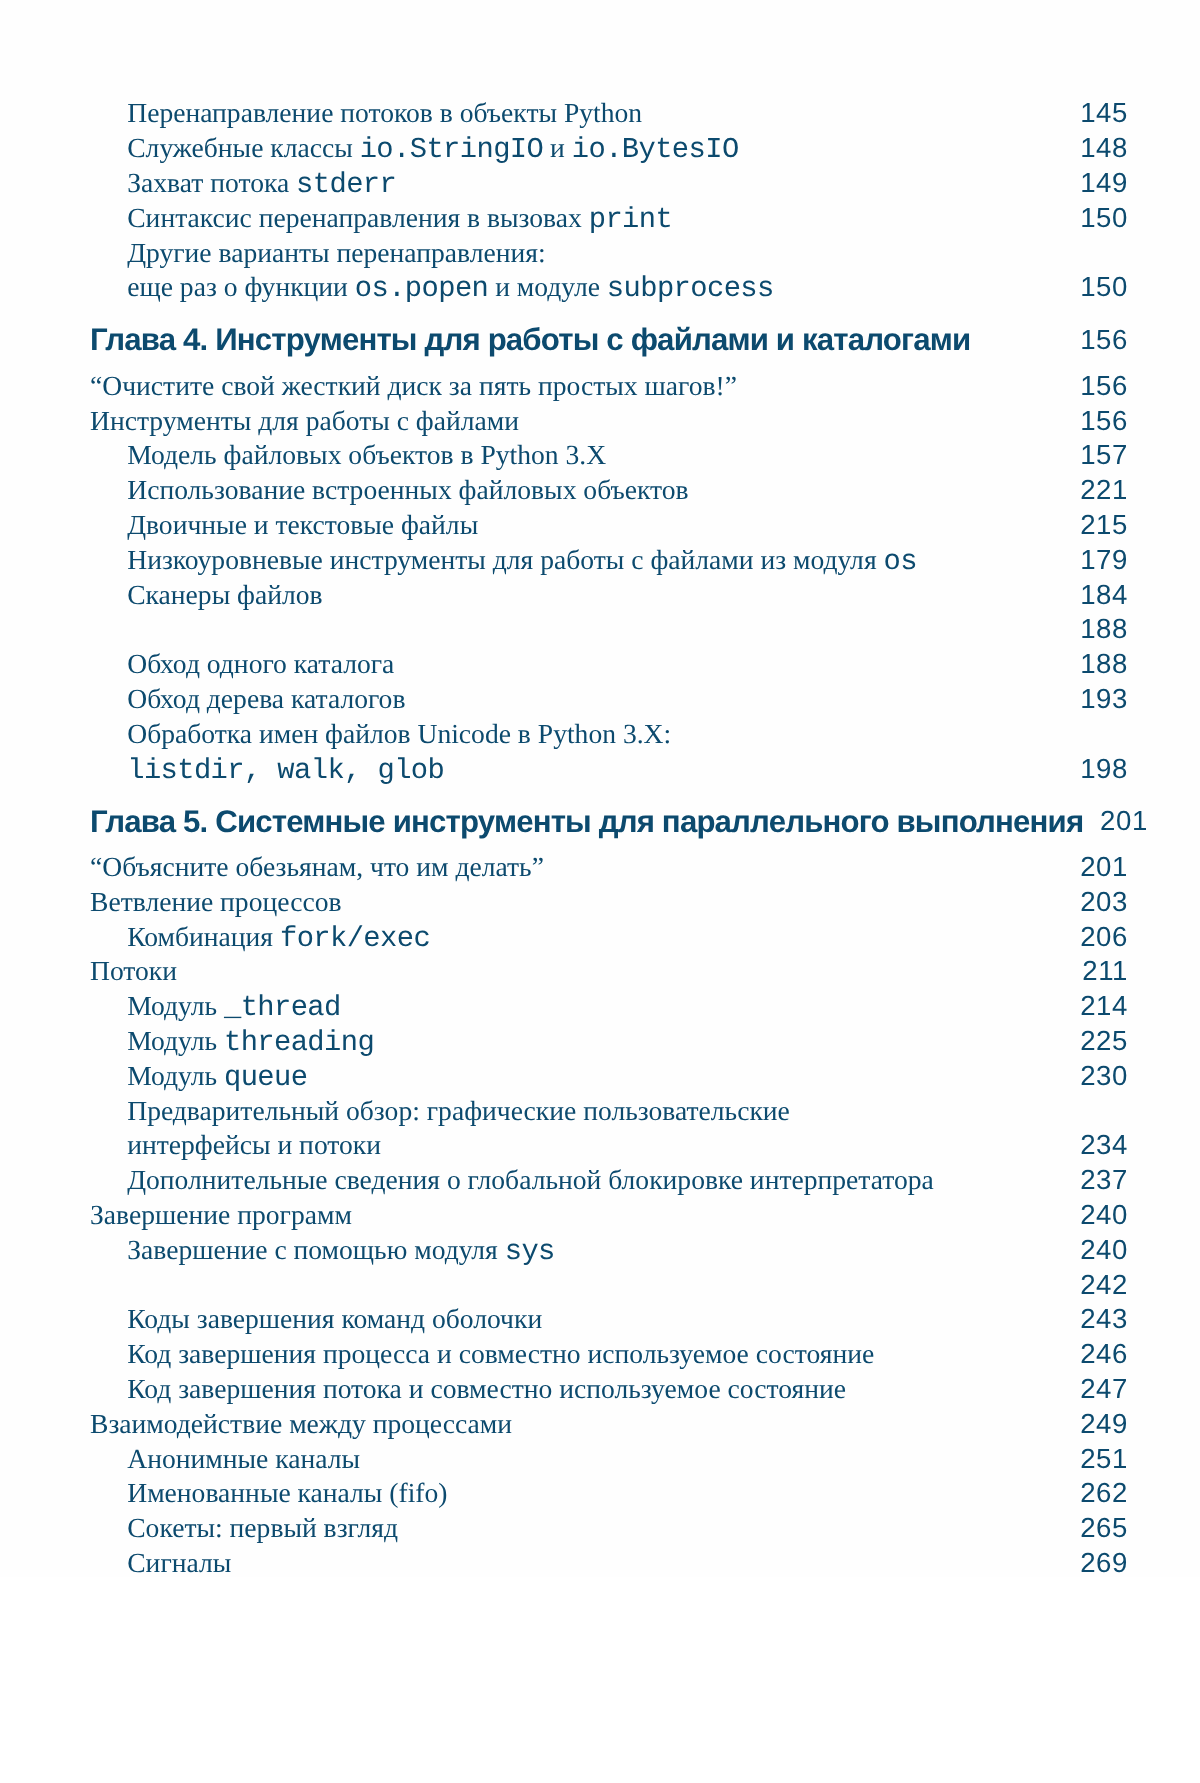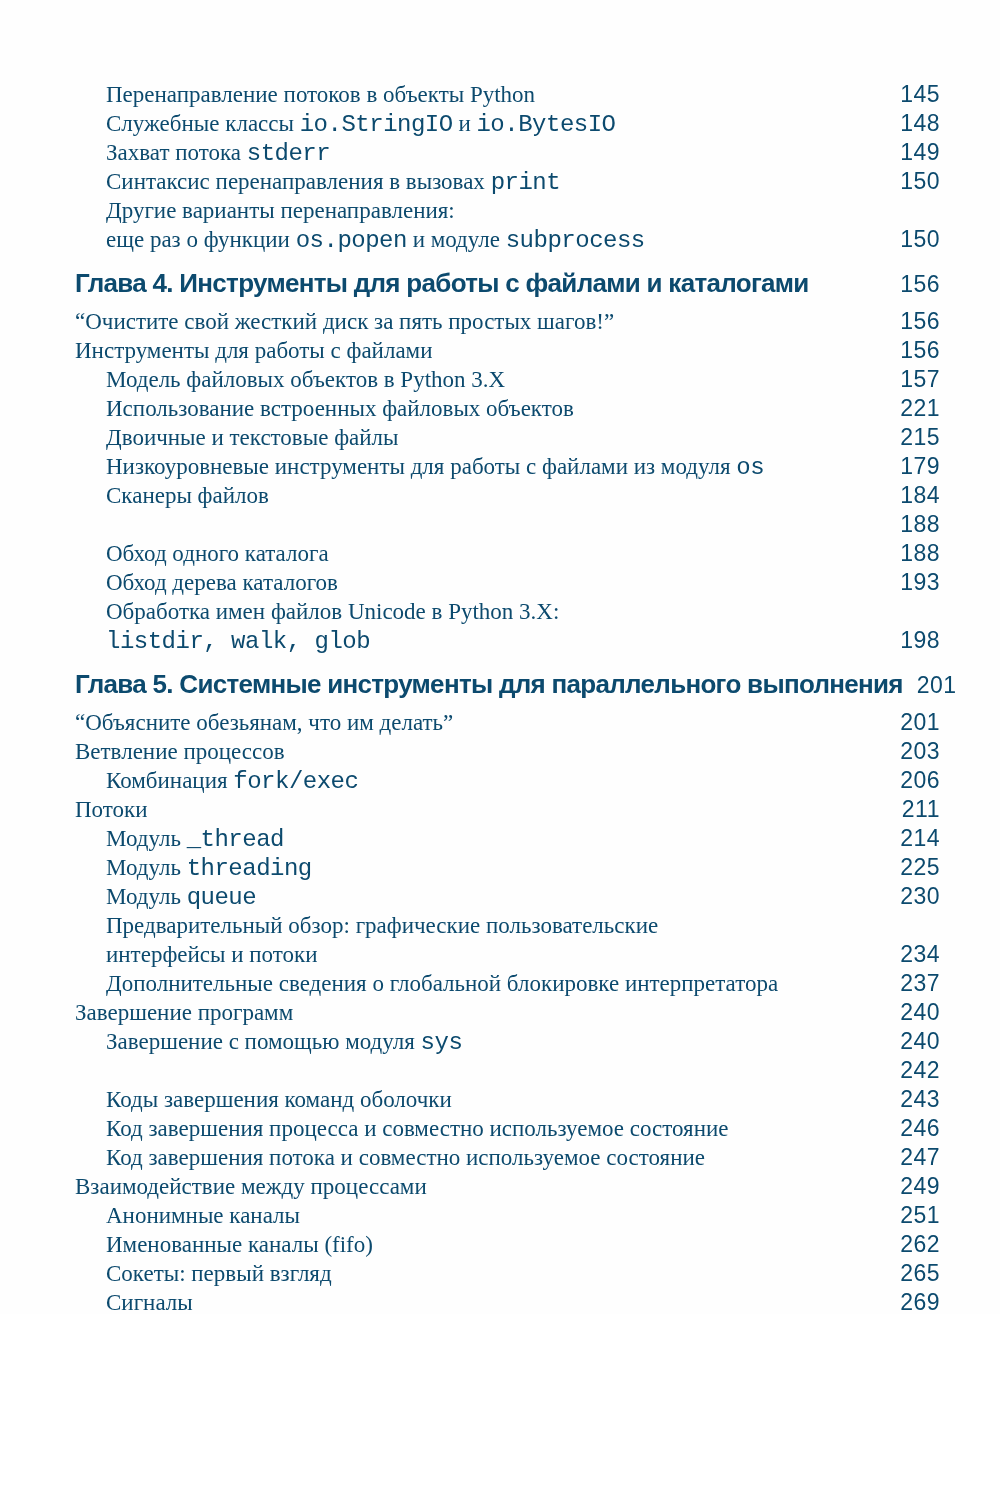--- a/index.html
+++ b/index.html
@@ -40,20 +40,21 @@
   .code {
     font-family: "Liberation Mono", monospace;
     font-size: 24px;
     letter-spacing: -0.5px;
   }
   .row.chapter {
     height: 36px;
     line-height: 36px;
     margin-top: 11px;
     margin-bottom: 6px;
+    align-items: flex-end;
   }
   .row.chapter .text {
     font-family: "Liberation Sans", sans-serif;
     font-weight: 700;
     font-size: 26px;
     letter-spacing: -0.7px;
   }
   .footer {
     position: absolute;
     left: 70px;

